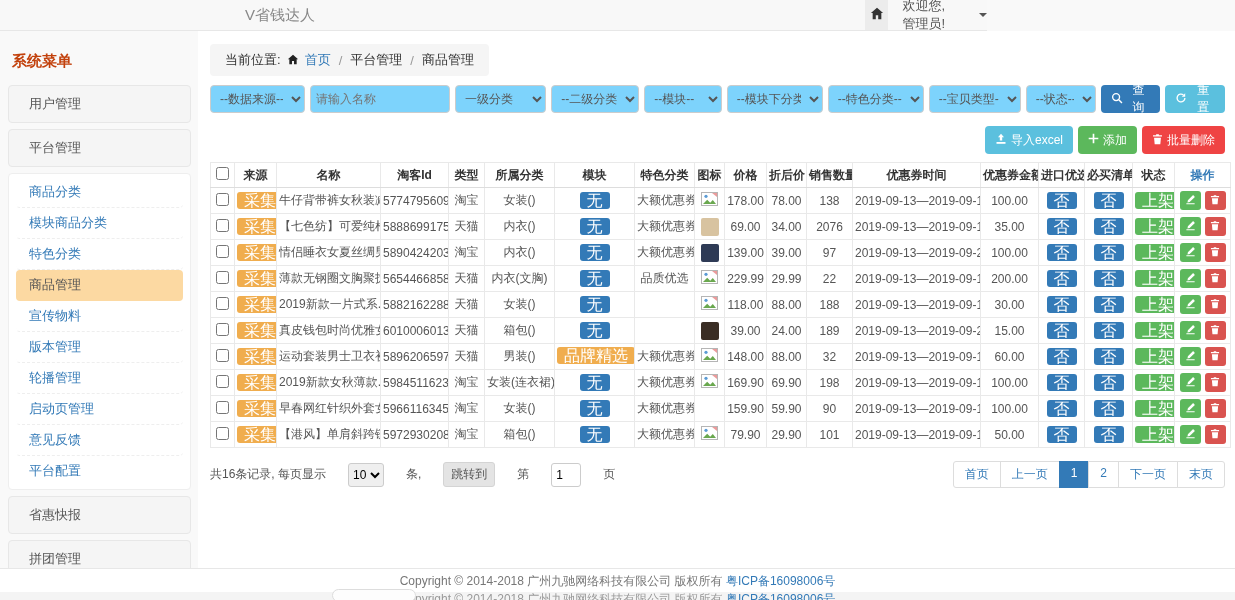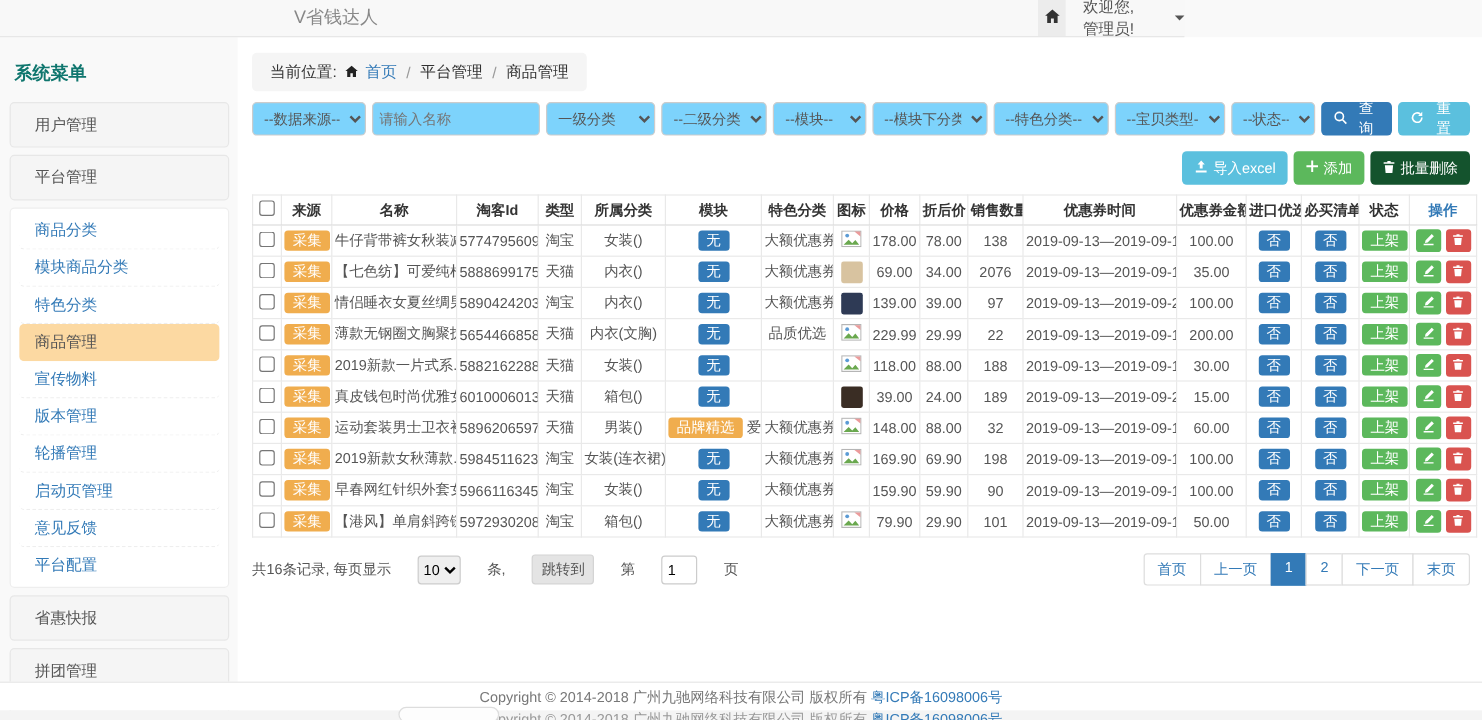--- a/index.html
+++ b/index.html
@@ -13,53 +13,53 @@
   .home-box { width:33px; height:30px; background:#ececec; display:flex; align-items:center; justify-content:center; cursor:pointer; }
   .home-box svg { fill:#333; }
   .welcome { margin-left:14px; color:#555; font-size:13px; cursor:pointer; display:flex; align-items:center; gap:22px; }
   .caret { width:0; height:0; border-left:4px solid transparent; border-right:4px solid transparent; border-top:4px solid #555; display:inline-block; }
 
   
   .main-bg { position:absolute; left:198px; top:31px; width:1037px; height:569px; background:#fff; }
 
   
   .sidebar { position:absolute; left:8px; top:44px; width:183px; z-index:2; }
-  .sidebar-title { color:#0f766e; font-size:15px; font-weight:bold; padding:8px 4px 14px 4px; }
+  .sidebar-title { color:#c2410c; font-size:15px; font-weight:bold; padding:8px 4px 14px 4px; }
   .menu-group { background:#f5f5f5; border:1px solid #e7e7e7; border-radius:4px; margin-bottom:6px; padding:9px 20px; font-size:13px; color:#555; cursor:pointer; }
   .submenu { background:#fff; border:1px solid #eee; border-radius:4px; margin-bottom:6px; padding:3px 7px; }
   .sub-item { padding:6px 13px; font-size:13px; color:#337ab7; border-bottom:1px dashed #eee; cursor:pointer; border-radius:4px; }
   .sub-item:last-child { border-bottom:none; }
   .sub-item.active { background:#fcd9a2; color:#555; border-bottom-color:transparent; }
 
   
   .main { position:absolute; left:210px; top:44px; width:1015px; z-index:2; }
   .breadcrumb { background:#f5f5f5; border-radius:4px; padding:7px 15px; font-size:13px; color:#333; display:inline-flex; align-items:center; gap:5px; }
   .breadcrumb svg { fill:#222; margin:0 1px; }
   .crumb-home { color:#337ab7; cursor:pointer; }
   .crumb-sep { color:#999; padding:0 3px; }
 
   
   .filter-row { margin-top:9px; display:flex; align-items:center; gap:5px; }
   .filter-row select, .filter-row input[type=text] { height:28px; border:1px solid #ccc; border-radius:4px; background:#7dd3fc; font-size:12px; color:#555; padding:0 5px; font-family:inherit; }
   .btn { border:none; border-radius:4px; color:#fff; font-size:12px; height:28px; padding:0 10px; cursor:pointer; display:inline-flex; align-items:center; gap:4px; font-family:inherit; }
   .btn-primary { background:#337ab7; }
   .btn-info { background:#5bc0de; }
   .btn-success { background:#5cb85c; }
-  .btn-danger-light { background:#14532d; }
+  .btn-danger-light { background:#ef4444; }
 
   
   .toolbar { margin-top:13px; display:flex; justify-content:flex-end; gap:5px; }
 
   
   table.grid { margin-top:8px; width:1015px; border-collapse:collapse; background:#fff; table-layout:fixed; }
   .grid th, .grid td { border:1px solid #e9e9e9; text-align:center; font-size:12px; padding:3px 2px; height:26px; overflow:hidden; white-space:nowrap; }
   .grid th { font-weight:bold; color:#333; height:25px; background:#fff; border-bottom:1px solid #ddd; }
   .grid th.op-head { color:#337ab7; }
   .grid td { color:#555; }
-  .badge { display:inline-block; padding:2px 7px; border-radius:3px; color:#fff; font-size:12px; line-height:13px; }
+  .badge { display:inline-block; padding:2px 7px; border-radius:3px; color:#fff; font-size:16px; line-height:13px; }
   .b-orange { background:#f0ad4e; }
   .b-blue { background:#337ab7; }
   .b-green { background:#5cb85c; }
   .op-btn { display:inline-flex; align-items:center; justify-content:center; width:21px; height:19px; border:none; border-radius:3px; cursor:pointer; margin:0 2px; padding:0; }
   .op-edit { background:#5cb85c; }
   .op-del { background:#d9534f; }
   .thumb { display:inline-block; width:18px; height:18px; border-radius:2px; vertical-align:middle; }
 
   
   .pagi-row { margin-top:13px; display:flex; justify-content:space-between; align-items:center; font-size:12px; color:#555; width:1015px; }

